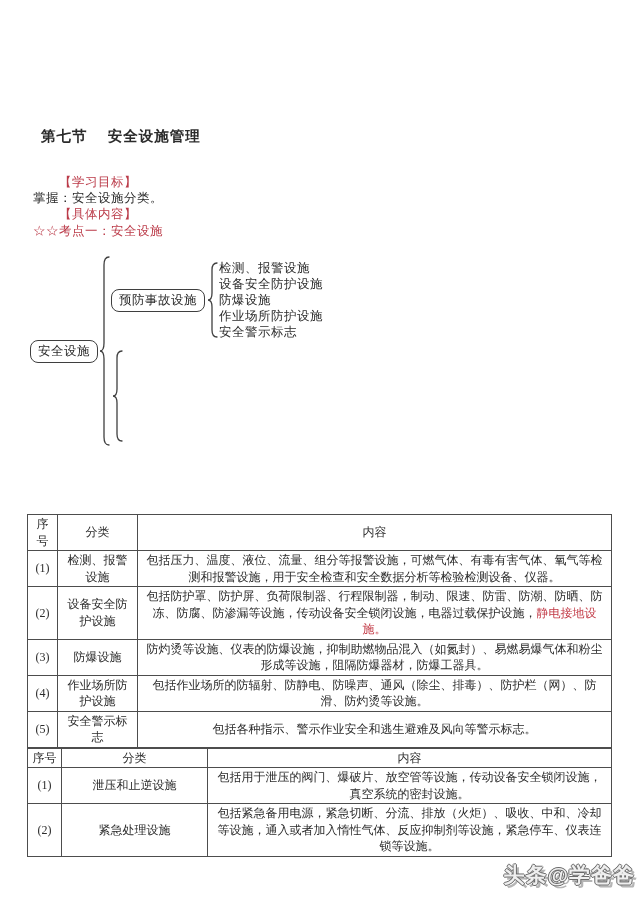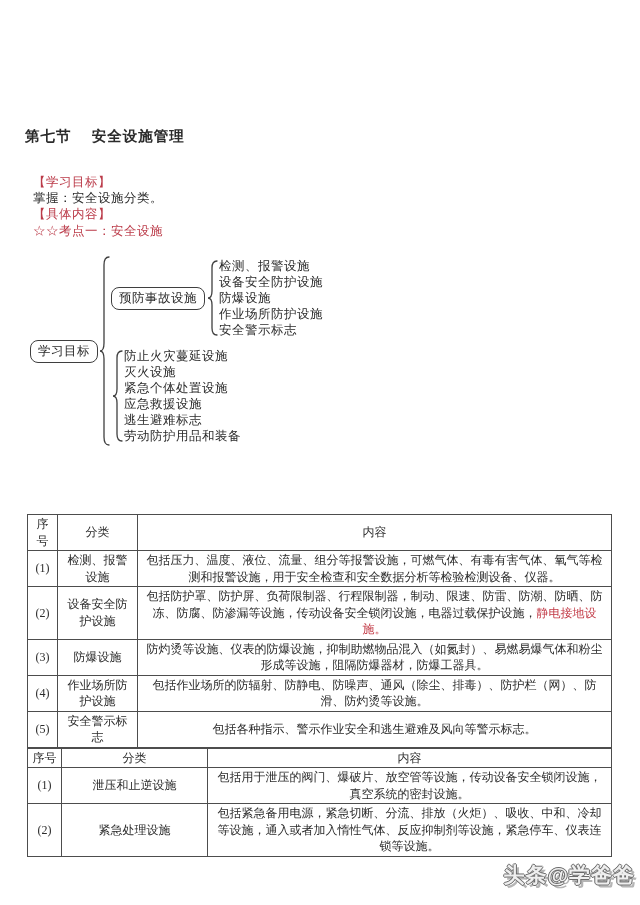--- a/index.html
+++ b/index.html
@@ -2,24 +2,24 @@
 <html style="--red: #bb3b49; --ink: #2b2b2b; --line: #4d4d4d;"><head>
 <meta charset="utf-8">
 <style>
   :root{ --red:#bb3b49; --ink:#2b2b2b; --line:#4d4d4d; }
   html,body{ margin:0; padding:0; }
   body{
     width:640px; height:905px; background:#ffffff; position:relative; overflow:hidden;
     font-family:"Liberation Serif","DejaVu Serif",serif; color:var(--ink);
   }
   .page-title{
-    position:absolute; left:25px; top:127px; margin:0;
+    position:absolute; left:41px; top:127px; margin:0;
     font-size:14.5px; font-weight:600; white-space:pre; letter-spacing:1px;
   }
-  .intro{ position:absolute; left:33px; top:174px; font-size:12.5px; line-height:16.2px; }
+  .intro{ position:absolute; left:33px; top:174px; font-size:12.5px; line-height:16.2px;text-align:center; }
   .intro p{ margin:0; letter-spacing:0.5px; }
   .red{ color:var(--red); }
 
   
   .tree{ position:absolute; left:30px; top:256px; display:flex; align-items:center; font-size:12.5px; }
   .node-box{
     border:1.4px solid #3f3f3f; border-radius:8px; padding:3px 7px;
     text-align:right; line-height:15px; background:#fff; letter-spacing:0.5px;
   }
   .root-box{ white-space:nowrap; }
@@ -61,21 +61,21 @@
 <h1 class="page-title">第七节　 安全设施管理</h1>
 
 <div class="intro">
   <p class="red">【学习目标】</p>
   <p>掌握：安全设施分类。</p>
   <p class="red">【具体内容】</p>
   <p class="red">☆☆考点一：安全设施</p>
 </div>
 
 <div class="tree" id="tree">
-    <div class="node-box root-box">学习目标</div>
+    <div class="node-box root-box">安全设施</div>
     <svg class="brace" width="11" height="190" viewBox="0 0 11 190">
     <path d="M10 1 Q5 1 5 9 L5 87 Q5 95 1 95 Q5 95 5 103 L5 181 Q5 189 10 189" fill="none" stroke="#3f3f3f" stroke-width="1.3" stroke-linecap="round"></path>
     </svg>
     <div class="branches">
       <div class="branch">
       <div class="node-box branch-box">预防事故设施</div>
       <svg class="brace" width="11" height="76" viewBox="0 0 11 76">
     <path d="M10 1 Q5 1 5 8 L5 31 Q5 38 1 38 Q5 38 5 45 L5 68 Q5 75 10 75" fill="none" stroke="#3f3f3f" stroke-width="1.3" stroke-linecap="round"></path>
         </svg>
       <div class="items">
@@ -83,28 +83,20 @@
           <div class="tree-item">设备安全防护设施</div>
           <div class="tree-item">防爆设施</div>
           <div class="tree-item">作业场所防护设施</div>
           <div class="tree-item">安全警示标志</div>
         </div>
       </div>
       <div class="branch">
       <svg class="brace" width="11" height="92" viewBox="0 0 11 92">
     <path d="M10 1 Q5 1 5 8 L5 39 Q5 46 1 46 Q5 46 5 53 L5 84 Q5 91 10 91" fill="none" stroke="#3f3f3f" stroke-width="1.3" stroke-linecap="round"></path>
         </svg>
-      <div class="items">
-          <div class="tree-item">防止火灾蔓延设施</div>
-          <div class="tree-item">灭火设施</div>
-          <div class="tree-item">紧急个体处置设施</div>
-          <div class="tree-item">应急救援设施</div>
-          <div class="tree-item">逃生避难标志</div>
-          <div class="tree-item">劳动防护用品和装备</div>
-        </div>
       </div>
     </div>
   </div>
 
 <div class="tables-wrap" id="tables">
     <table class="doc-table align-center">
       <colgroup>
         <col style="width:30px">
         <col style="width:80px">
         <col>

